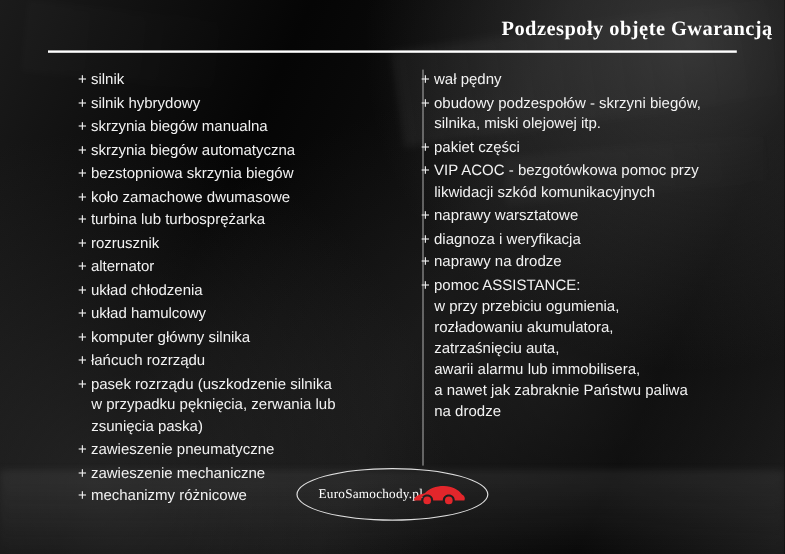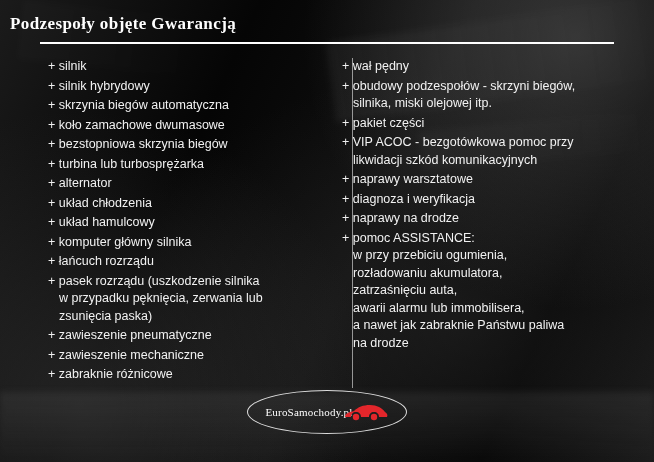--- a/index.html
+++ b/index.html
@@ -35,21 +35,21 @@
   .s1 { left: 330px; top: 20px;  width: 330px; height: 80px;  transform: rotate(-8deg); }
   .s2 { left: 420px; top: 120px; width: 250px; height: 40px;  transform: rotate(-5deg); opacity: .6; }
   .s3 { left: 0px;   top: 392px; width: 654px; height: 70px;  background: linear-gradient(180deg, rgba(120,120,120,0.16), rgba(0,0,0,0)); }
   .s4 { left: 20px;  top: 10px;  width: 200px; height: 60px;  opacity: .35; transform: rotate(6deg); }
 
   .title-wrap {
     position: absolute;
     left: 0;
     right: 0;
     top: 14px;
-    text-align: left;
+    text-align: right;
   }
   .title {
     display: inline-block;
     font-size: 17px;
     font-weight: bold;
     letter-spacing: 0.4px;
     color: #ffffff;
     padding: 0 10px 5px 10px;
     font-family: "Liberation Serif", serif;
   }
@@ -58,21 +58,21 @@
     left: 40px;
     right: 40px;
     top: 42px;
     height: 2px;
     background: #ffffff;
   }
 
   .columns {
     position: absolute;
     top: 58px;
-    left: 0;
+    left: 17px;
     right: 0;
     display: flex;
   }
   .col {
     box-sizing: border-box;
   }
   .col-left {
     width: 352px;
     padding-left: 48px;
   }
@@ -154,35 +154,37 @@
   </div>
   <div class="title-rule"></div>
 
   <div class="divider"></div>
 
   <div class="columns">
     <div class="col col-left">
       <ul class="list">
         <li>+ silnik</li>
         <li>+ silnik hybrydowy</li>
+        <li>+ skrzynia biegów manualna</li>
         <li>+ skrzynia biegów automatyczna</li>
+        <li>+ bezstopniowa skrzynia biegów</li>
         <li>+ koło zamachowe dwumasowe</li>
-        <li>+ bezstopniowa skrzynia biegów</li>
         <li>+ turbina lub turbosprężarka</li>
+        <li>+ rozrusznik</li>
         <li>+ alternator</li>
         <li>+ układ chłodzenia</li>
         <li>+ układ hamulcowy</li>
         <li>+ komputer główny silnika</li>
         <li>+ łańcuch rozrządu</li>
         <li>+ pasek rozrządu (uszkodzenie silnika
    w przypadku pęknięcia, zerwania lub
    zsunięcia paska)</li>
         <li>+ zawieszenie pneumatyczne</li>
         <li>+ zawieszenie mechaniczne</li>
-        <li>+ zabraknie różnicowe</li>
+        <li>+ mechanizmy różnicowe</li>
       </ul>
     </div>
     <div class="col col-right">
       <ul class="list">
         <li>+ wał pędny</li>
         <li>+ obudowy podzespołów - skrzyni biegów,
    silnika, miski olejowej itp.</li>
         <li>+ pakiet części</li>
         <li>+ VIP ACOC - bezgotówkowa pomoc przy
    likwidacji szkód komunikacyjnych</li>

